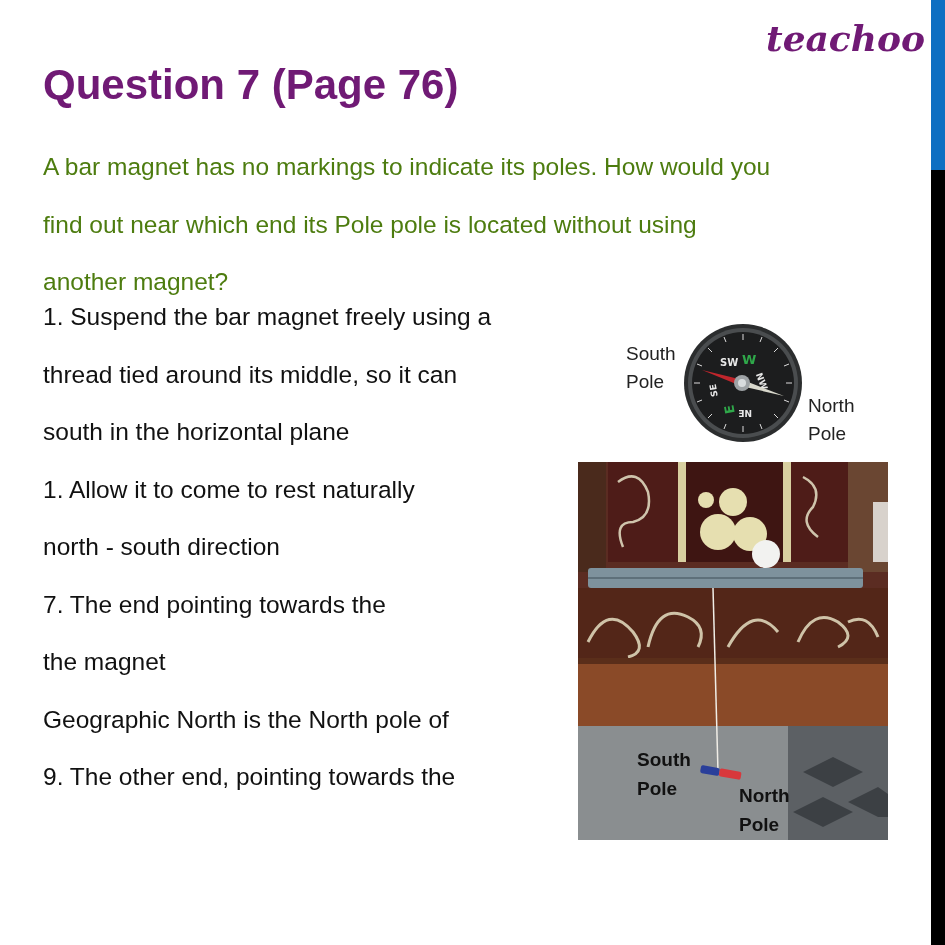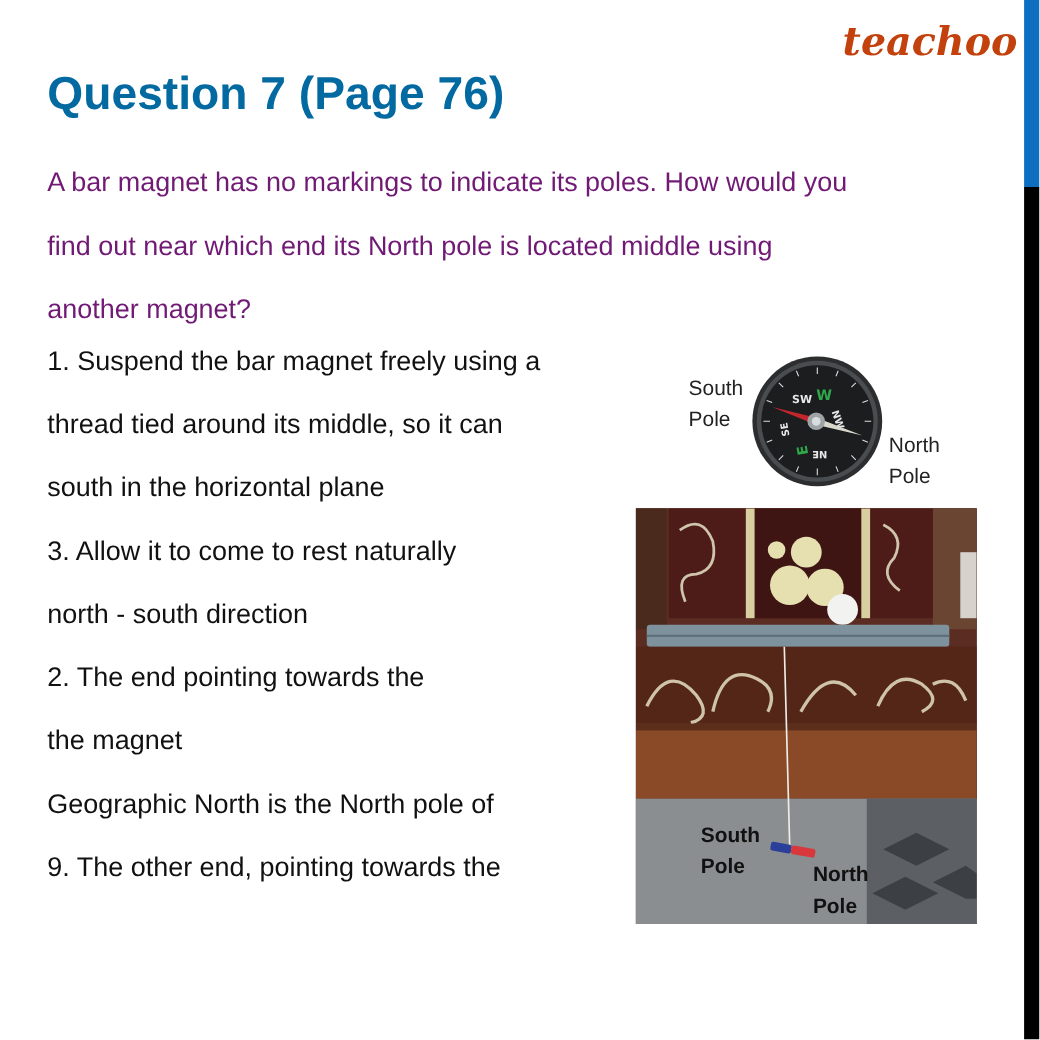--- a/index.html
+++ b/index.html
@@ -6,35 +6,35 @@
   body {
     width: 945px; height: 945px; position: relative; overflow: hidden;
     background: #ffffff;
     font-family: "Liberation Sans", "DejaVu Sans", sans-serif;
   }
   .side-bar { position: absolute; left: 931px; top: 0; width: 14px; height: 170px; background: #0e6fc2; }
   .side-bar-dark { position: absolute; left: 931px; top: 170px; width: 14px; height: 775px; background: #000; }
   .logo {
     position: absolute; left: 766px; top: 14px; width: 145px; height: 48px;
     font-family: "DejaVu Serif", serif; font-style: italic; font-weight: bold;
-    font-size: 36px; color: #c2410c; letter-spacing: 0px; line-height: 48px;
+    font-size: 36px; color: #701a75; letter-spacing: 0px; line-height: 48px;
   }
   .title {
     position: absolute; left: 43px; top: 58px;
-    font-size: 42px; font-weight: bold; color: #0369a1; line-height: 54px;
+    font-size: 42px; font-weight: bold; color: #701a75; line-height: 54px;
     letter-spacing: 0px;
     text-align: right;
   }
   .question {
     position: absolute; left: 43px; top: 138px; width: 880px;
-    font-size: 24.5px; color: #701a75; line-height: 57.5px;
+    font-size: 24.5px; color: #4d7c0f; line-height: 57.5px;
   }
   .q-line { white-space: nowrap; display: block; }
   .steps {
-    position: absolute; left: 43px; top: 300px; width: 560px;
+    position: absolute; left: 43px; top: 288px; width: 560px;
     font-size: 24.5px; color: #111; line-height: 57.5px;
   }
   .step-line { display: block; white-space: nowrap; }
 
   .compass-label {
     position: absolute; font-size: 19px; color: #222; line-height: 28px;
   }
   .compass {
     position: absolute; left: 682px; top: 322px; width: 122px; height: 122px;
   }
@@ -51,31 +51,31 @@
 
 <div class="side-bar"></div>
 <div class="side-bar-dark"></div>
 
 <div class="logo">teachoo</div>
 
 <div class="title">Question 7 (Page 76)</div>
 
 <div class="question">
   <span class="q-line">A bar magnet has no markings to indicate its poles. How would you</span>
-  <span class="q-line">find out near which end its North pole is located middle using</span>
+  <span class="q-line">find out near which end its Pole pole is located without using</span>
   <span class="q-line">another magnet?</span>
 </div>
 
 <div class="steps">
   <span class="step-line">1. Suspend the bar magnet freely using a</span>
   <span class="step-line">thread tied around its middle, so it can</span>
   <span class="step-line">south in the horizontal plane</span>
-  <span class="step-line">3. Allow it to come to rest naturally</span>
+  <span class="step-line">1. Allow it to come to rest naturally</span>
   <span class="step-line">north - south direction</span>
-  <span class="step-line">2. The end pointing towards the</span>
+  <span class="step-line">7. The end pointing towards the</span>
   <span class="step-line">the magnet</span>
   <span class="step-line">Geographic North is the North pole of</span>
   <span class="step-line">9. The other end, pointing towards the</span>
 </div>
 
 <div class="compass-label" style="left:626px; top:340px;">
   <div>South</div>
   <div>Pole</div>
 </div>
 <div class="compass-label" style="left:808px; top:392px;">

